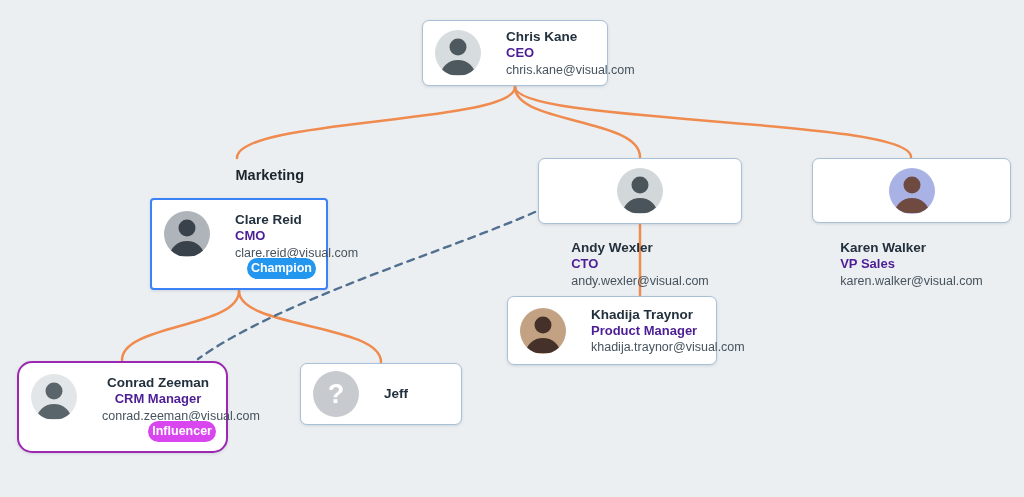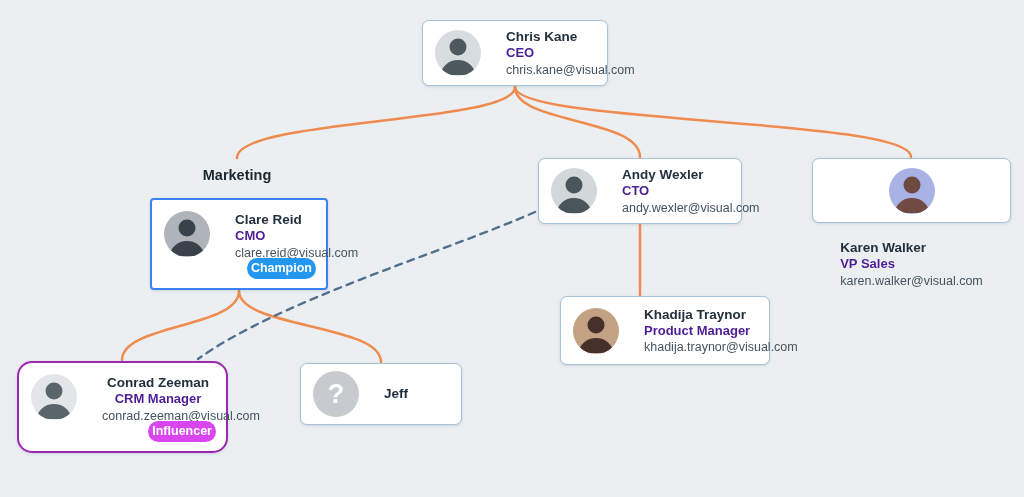--- a/index.html
+++ b/index.html
@@ -93,31 +93,31 @@
     padding:3px 4px 4px;
     border-radius:14px;
     white-space:nowrap;
   }
   .badge.blue{background:#2397ef;}
   .badge.purple{background:#d946ef;}
   .group-label{
     position:absolute;
     left:170px; top:167px;
     width:134px;
-    text-align:center;
+    text-align:right;
     font-weight:bold;
     font-size:14.5px;
     color:#1c262e;
   }
   
   .pos-chris  {left:422px; top:20px;  width:186px; height:66px;}
   .pos-clare  {left:150px; top:198px; width:178px; height:92px;}
-  .pos-andy   {left:538px; top:158px; width:204px; height:66px;}
+  .pos-andy   {left:538px; top:158px; width:204px; height:66px;flex-direction:column;}
   .pos-karen  {left:812px; top:158px; width:199px; height:65px;flex-direction:column;}
-  .pos-khadija{left:560px; top:296px; width:210px; height:69px;}
+  .pos-khadija{left:507px; top:296px; width:210px; height:69px;}
   .pos-conrad {left:17px;  top:361px; width:211px; height:92px;}
   .pos-jeff   {left:300px; top:363px; width:162px; height:62px;}
 </style>
 </head>
 <body>
 
 <div class="canvas">
 
   <svg class="links" viewBox="0 0 1024 497" aria-hidden="true">
     <path class="link-orange" d="M515,87 C515,124 237,118 237,158"></path>

